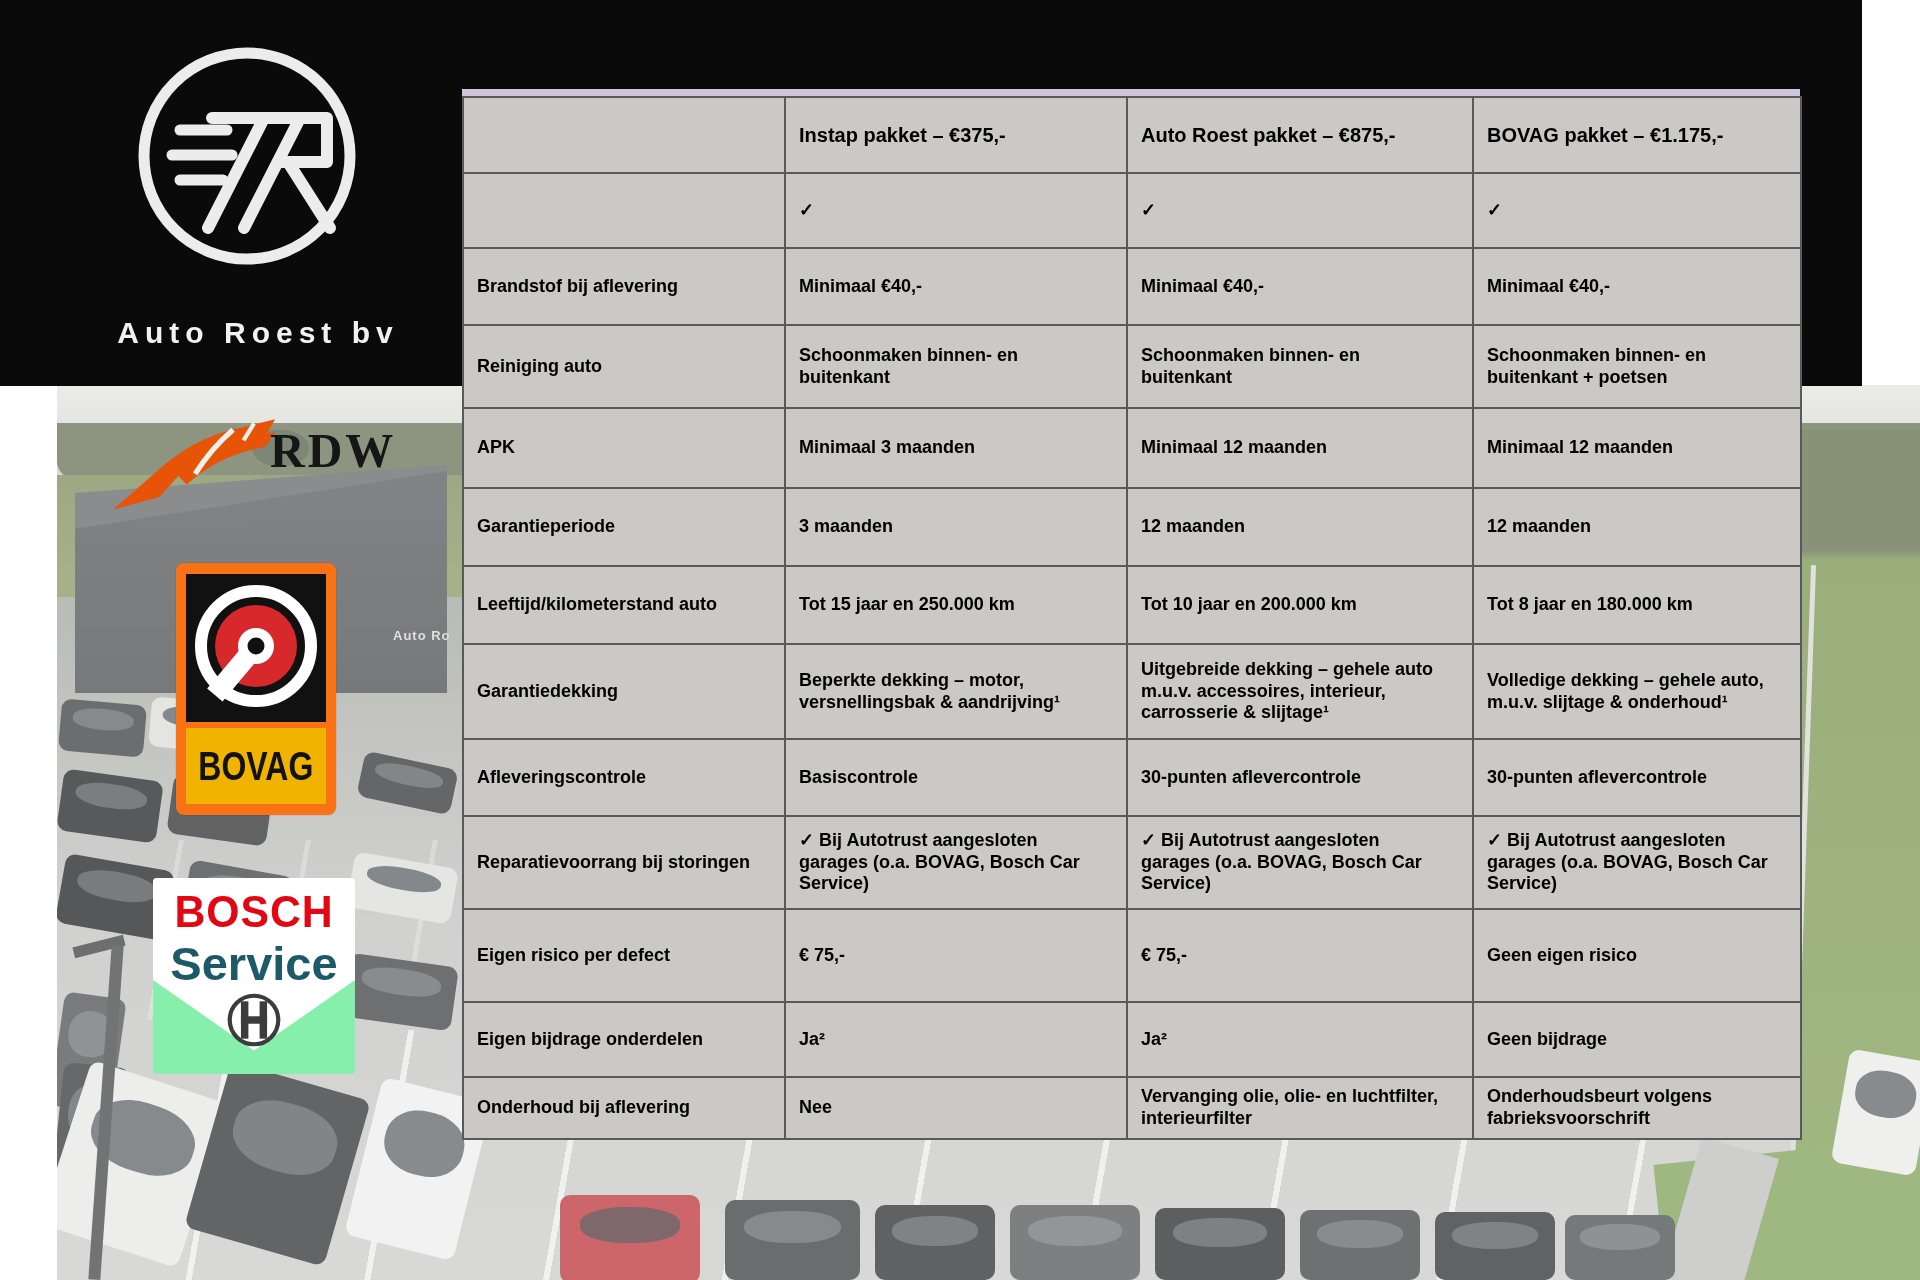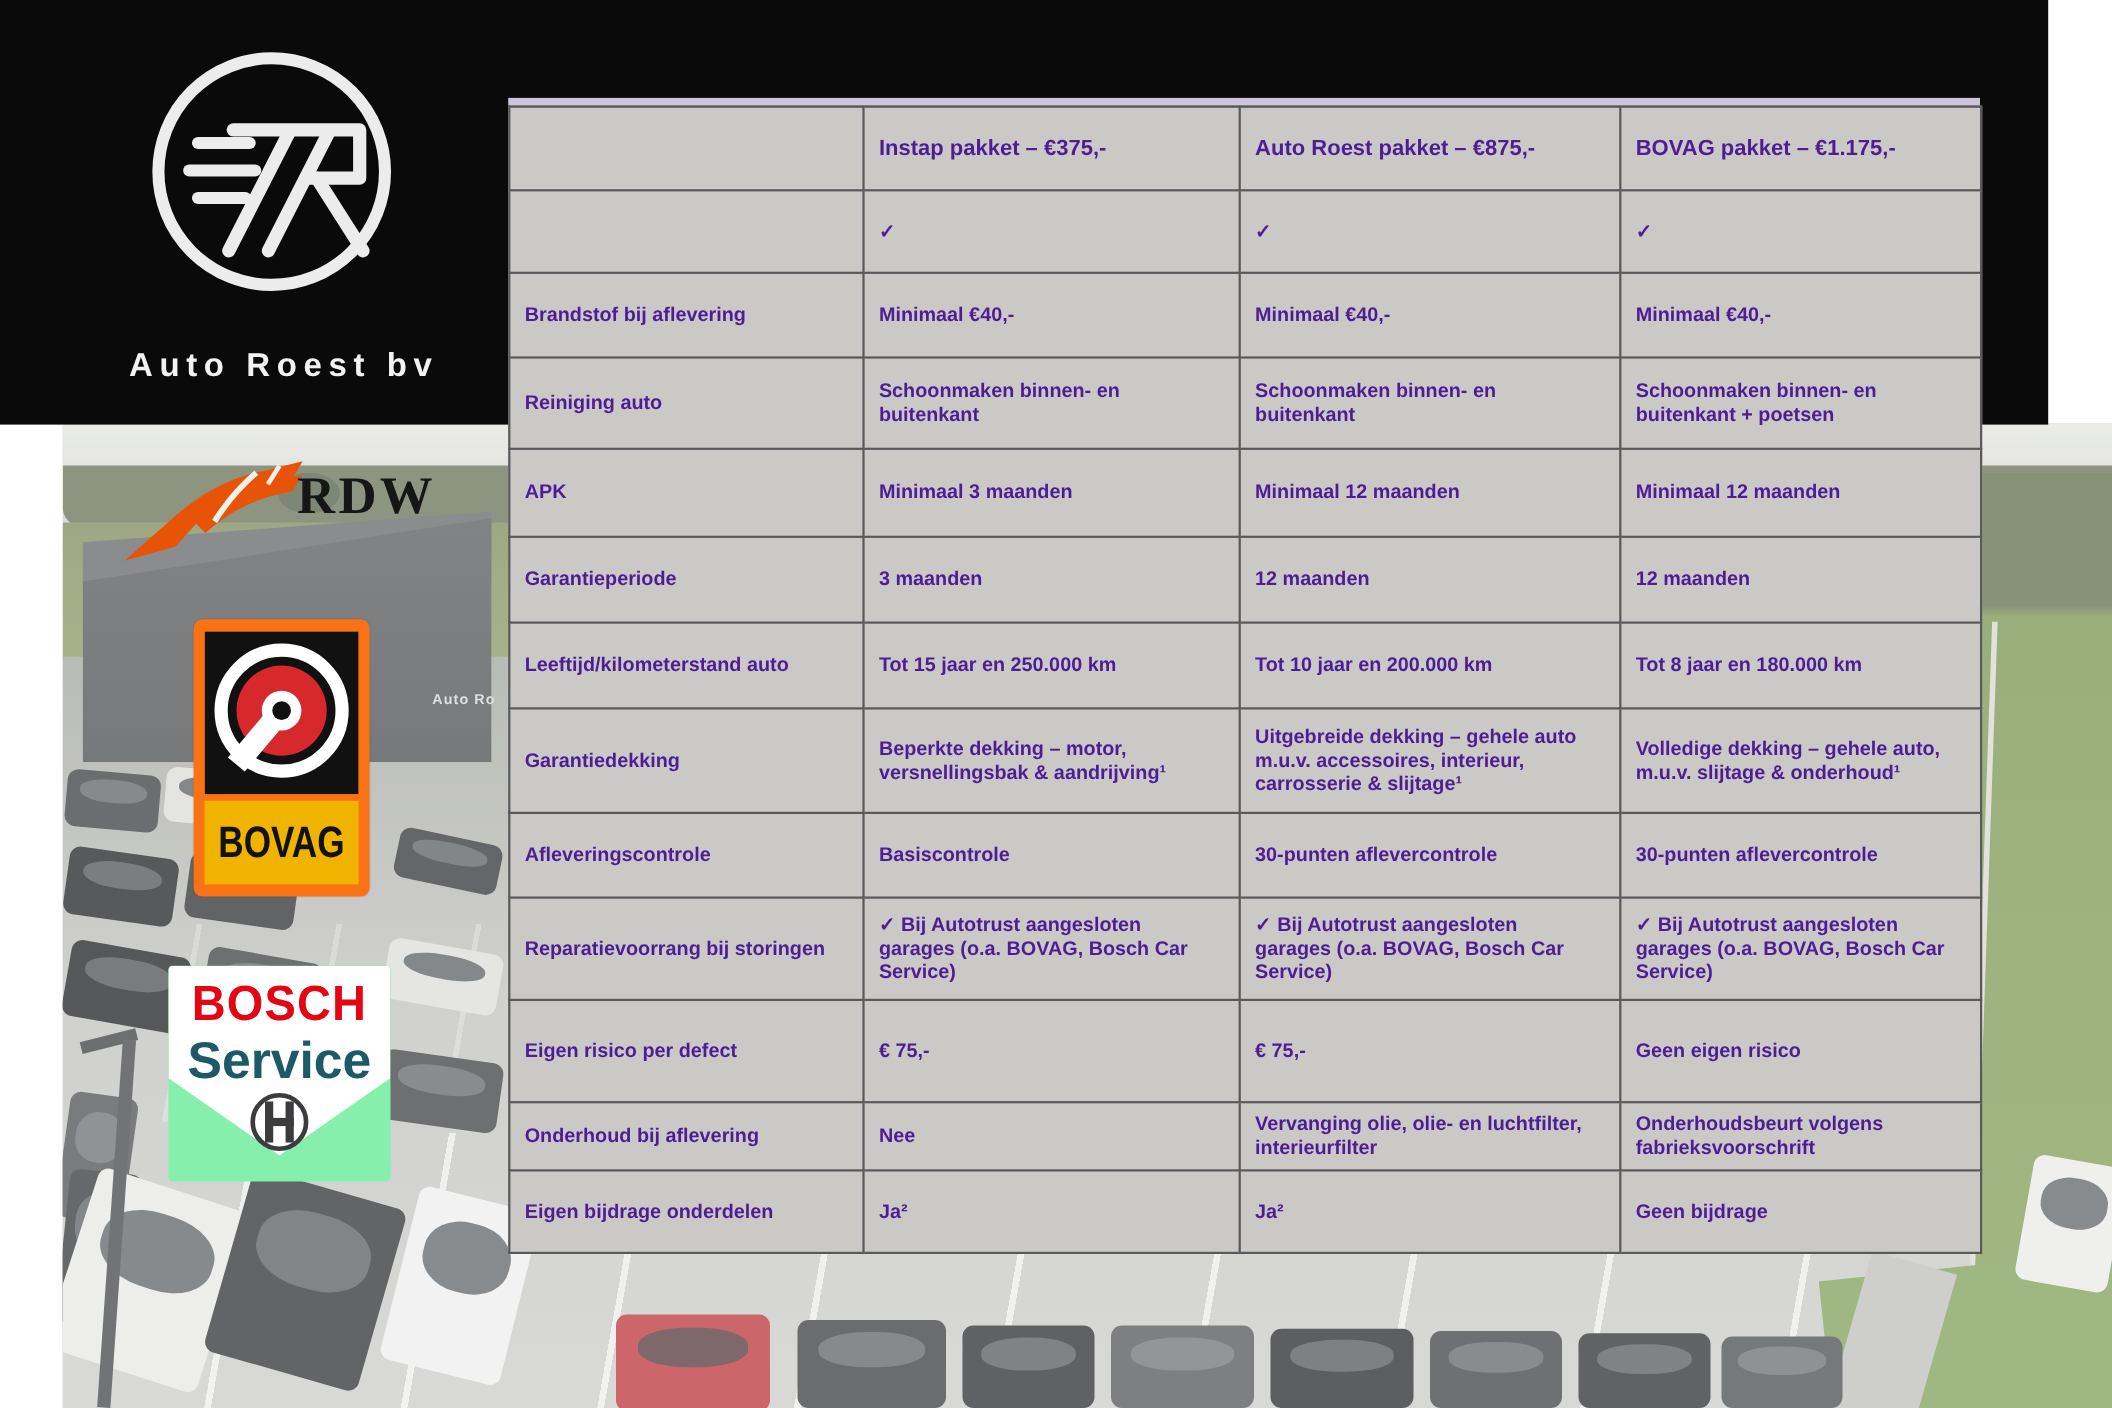--- a/index.html
+++ b/index.html
@@ -60,21 +60,21 @@
   .bosch .shield{position:absolute;left:0;top:0;width:100%;height:100%;background:#ffffff;
         clip-path:polygon(0 0,100% 0,100% 52%,50% 88%,0 52%);}
   .bosch-word{position:absolute;left:0;top:8px;width:100%;text-align:center;color:#e30613;font-size:45px;
               font-weight:800;letter-spacing:1px;transform:scaleX(.95);}
   .bosch-serv{position:absolute;left:0;top:58px;width:100%;text-align:center;color:#1d5a68;font-size:47px;font-weight:bold;}
   .bosch svg{position:absolute;left:73px;top:114px;}
   
   .tablewrap{position:absolute;left:462px;top:89px;width:1338px;}
   .lavender{height:7px;background:#cec5da;}
   table{border-collapse:collapse;table-layout:fixed;width:1338px;background:#cac9c6;}
-  th,td{border:2px solid #59595b;vertical-align:middle;color:#4c1d95;font-weight:bold;
+  th,td{border:2px solid #59595b;vertical-align:middle;color:#000000;font-weight:bold;
         padding:8px 24px 8px 13px;word-wrap:break-word;}
   th{font-size:20px;text-align:left;}
   td{font-size:18px;line-height:1.22;}
   td.lbl{padding:8px 8px 8px 13px;}
 </style>
 </head>
 <body>
 
 <div class="stage">
 
@@ -299,29 +299,29 @@
             <td>✓ Bij Autotrust aangesloten garages (o.a. BOVAG, Bosch Car Service)</td>
             <td>✓ Bij Autotrust aangesloten garages (o.a. BOVAG, Bosch Car Service)</td>
             <td>✓ Bij Autotrust aangesloten garages (o.a. BOVAG, Bosch Car Service)</td>
           </tr>
           <tr style="height: 93px;">
             <td class="lbl">Eigen risico per defect</td>
             <td>€ 75,-</td>
             <td>€ 75,-</td>
             <td>Geen eigen risico</td>
           </tr>
+          <tr style="height: 75px;">
+            <td class="lbl">Eigen bijdrage onderdelen</td>
+            <td>Ja²</td>
+            <td>Ja²</td>
+            <td>Geen bijdrage</td>
+          </tr>
           <tr style="height: 62px;">
             <td class="lbl">Onderhoud bij aflevering</td>
             <td>Nee</td>
             <td>Vervanging olie, olie- en luchtfilter, interieurfilter</td>
             <td>Onderhoudsbeurt volgens fabrieksvoorschrift</td>
           </tr>
-          <tr style="height: 75px;">
-            <td class="lbl">Eigen bijdrage onderdelen</td>
-            <td>Ja²</td>
-            <td>Ja²</td>
-            <td>Geen bijdrage</td>
-          </tr>
         </tbody>
       </table>
   </div>
 
 </div>
 
 </body></html>

